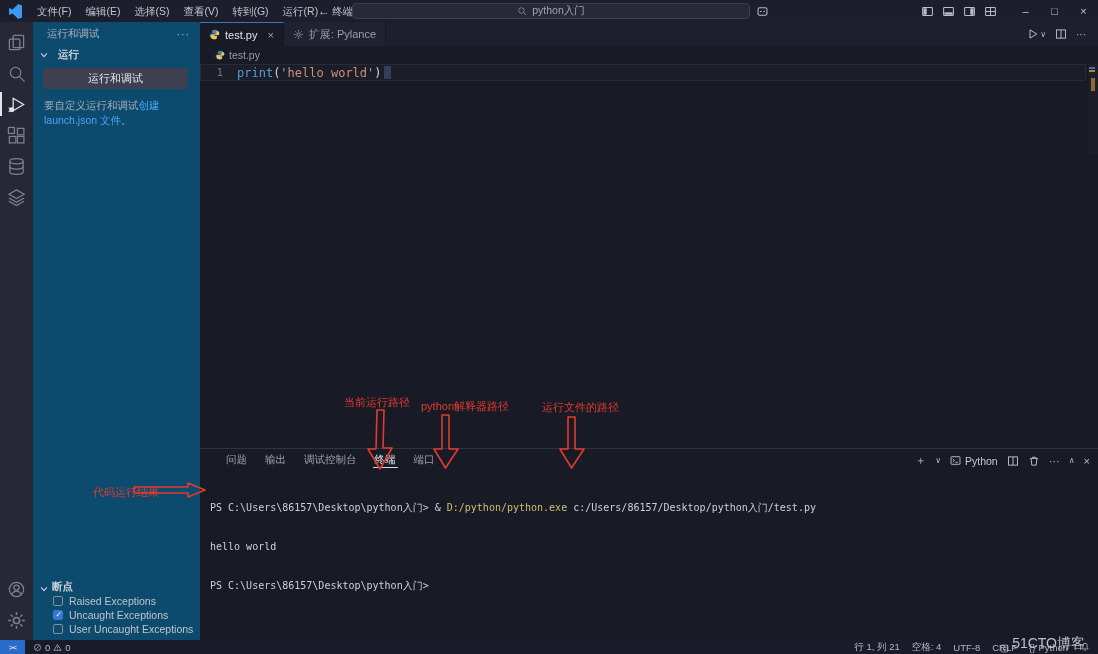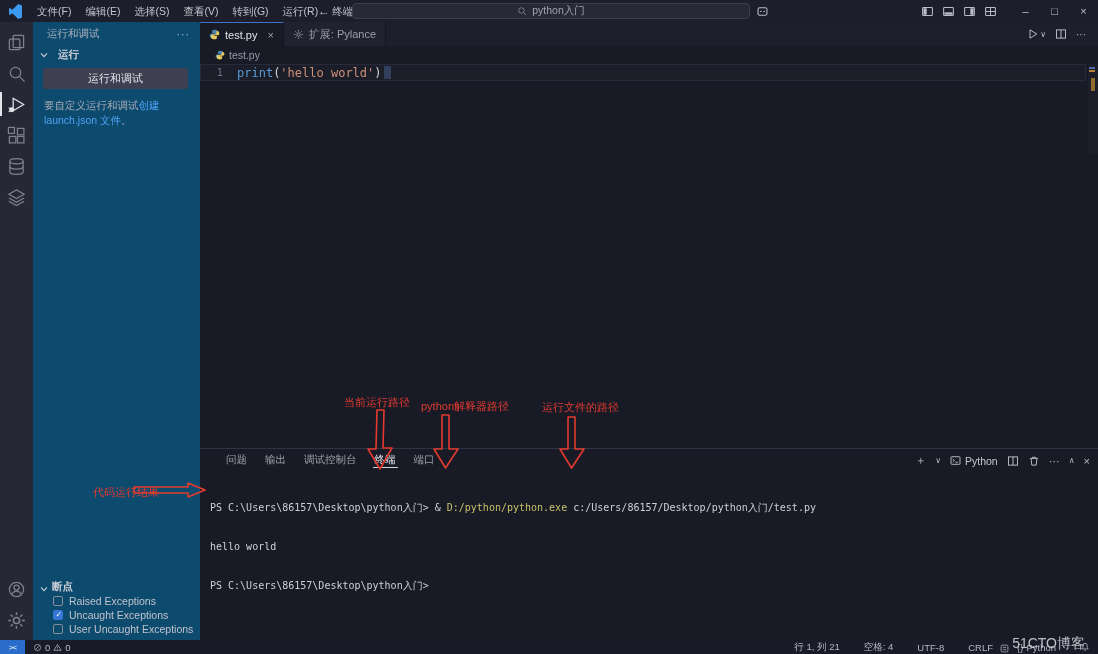--- a/index.html
+++ b/index.html
@@ -73,21 +73,21 @@
   .panel-controls{position:absolute;top:0;right:8px;height:23px;display:flex;align-items:center;gap:9px;color:#b9bbc6;font-size:11px}
   .shell-label{display:flex;align-items:center;gap:4px;font-size:10.5px;color:#c6c8d2}
   .terminal{position:absolute;top:26px;left:10px;right:10px;font-family:"DejaVu Sans Mono","Liberation Mono",monospace;font-size:10px;line-height:13px;color:#cfd0d6;white-space:pre}
   .t-exe{color:#c7c26a}
 
   
   .statusbar{position:absolute;left:0;right:0;bottom:0;height:14px;background:#191b29;display:flex;align-items:center;font-size:9.5px;color:#b6b8c3;z-index:10}
   .remote{width:25px;height:14px;background:#2a6cc9;color:#fff;display:flex;align-items:center;justify-content:center;font-size:8px;letter-spacing:-1px}
   .sb-left{display:flex;gap:10px;padding-left:8px;align-items:center;height:100%}
   .sb-item{display:flex;align-items:center;gap:3px;height:100%}
-  .sb-right{margin-left:auto;display:flex;gap:24px;padding-right:8px;align-items:flex-end;height:100%}
+  .sb-right{margin-left:auto;display:flex;gap:12px;padding-right:8px;align-items:flex-end;height:100%}
 
   
   .ann-label{position:absolute;z-index:50;color:#e23b2e;font-size:11px;white-space:nowrap}
   .ann-arrow{position:absolute;z-index:50}
   .ann-arrow path{stroke:#e23b2e;stroke-width:1.6;fill:none;stroke-linejoin:round}
   .watermark{position:absolute;right:13px;bottom:1px;height:12px;display:flex;align-items:flex-end;gap:3px;color:#c7c8cf;font-size:14px;z-index:60;opacity:.95}
 </style>
 </head>
 <body>
 

